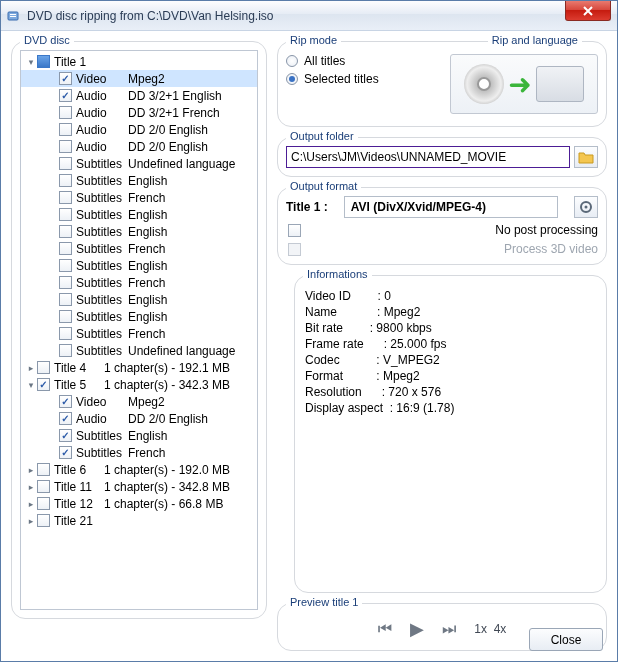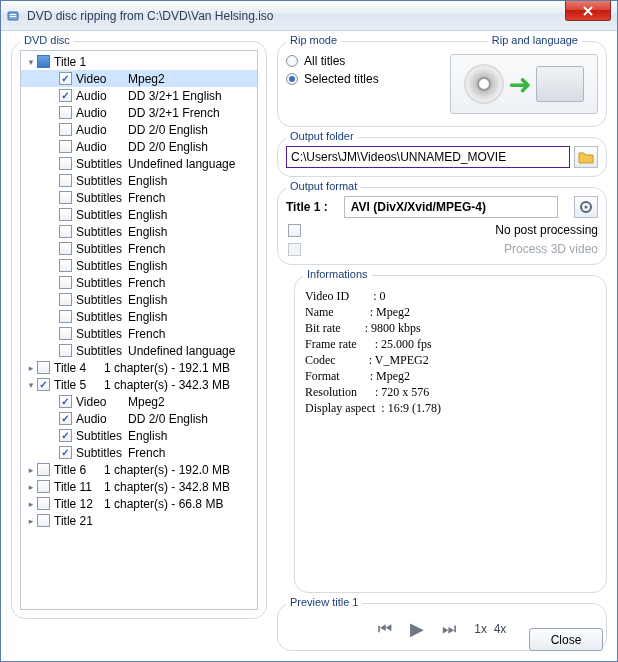--- a/index.html
+++ b/index.html
@@ -36,21 +36,21 @@
 .textfield input{flex:1;height:22px;border:1px solid #4c1d95;padding:0 4px;background:#fff;}
 .folderbtn{width:24px;height:22px;border:1px solid #b4bdc9;background:linear-gradient(#fcfdfe,#e8edf4);display:flex;align-items:center;justify-content:center;}
 .formatrow{display:flex;align-items:center;gap:16px;}
 .formatrow b{font-weight:bold;}
 .formatbox{flex:1;height:22px;border:1px solid #b4bdc9;background:#fff;display:flex;align-items:center;padding:0 6px;font-weight:bold;}
 .gearbtn{width:24px;height:22px;border:1px solid #b4bdc9;background:linear-gradient(#fcfdfe,#e8edf4);display:flex;align-items:center;justify-content:center;}
 .checkbox{display:flex;align-items:center;gap:6px;margin:5px 0 0 2px;justify-content:space-between;}
 .checkbox .c{width:13px;height:13px;border:1px solid #9aa6b6;background:linear-gradient(#fff,#edf1f6);}
 .checkbox.disabled{color:#9ea6b0;}
 .checkbox.disabled .c{border-color:#c4cad3;background:#f2f4f7;}
-.info { font-family: Liberation Serif, serif; font-size:12px; line-height:16px; padding:4px 2px; white-space:pre;}
+.info { font-family: Liberation Sans, sans-serif; font-size:12px; line-height:16px; padding:4px 2px; white-space:pre;}
 .preview{display:flex;justify-content:center;align-items:center;gap:18px;padding:6px 0 2px;}
 .pbtn{color:#6f7884;font-size:16px;}
 .pbtn.big{font-size:18px;}
 .speed{color:#404854;font-size:12px;}
 .footer{position:absolute;right:14px;bottom:10px;}
 .btn{min-width:74px;height:23px;border:1px solid #9aa6b6;background:linear-gradient(#fcfdfe,#e8edf4);border-radius:3px;display:flex;align-items:center;justify-content:center;margin-left:36px;}
 .ripgroup{min-height:86px;}
 </style>
 </head>
 <body>

